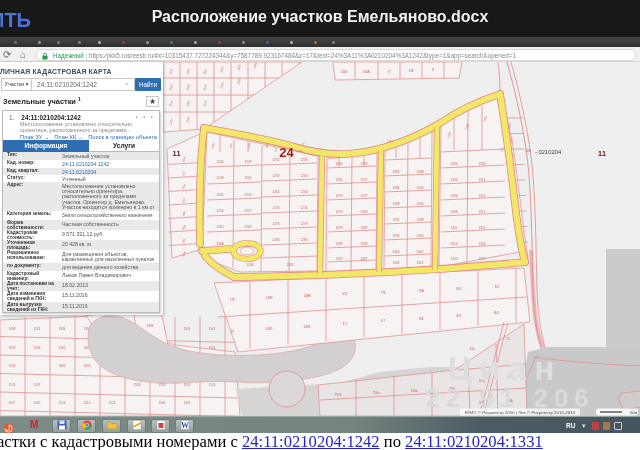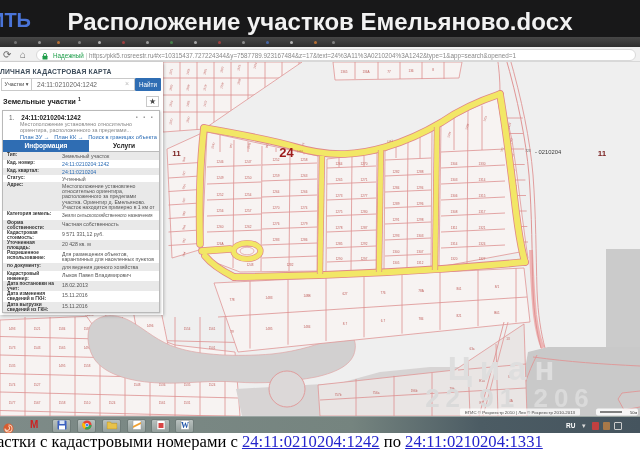--- a/index.html
+++ b/index.html
@@ -1,19 +1,19 @@
 <!DOCTYPE html>
 <html><head><meta charset="utf-8">
 <style>
 * { margin:0; padding:0; box-sizing:border-box; }
 body { width:640px; height:450px; overflow:hidden; position:relative;
   font-family:"Liberation Sans",sans-serif; background:#fff; }
 .titlebar { position:absolute; left:0; top:0; width:640px; height:37px; background:#181819; }
 .titlebar .t { position:absolute; left:0; top:8px; width:640px; text-align:center;
-  color:#f2f2f2; font-size:24px; font-weight:bold; letter-spacing:0px; }
+  color:#f2f2f2; font-size:16px; font-weight:bold; letter-spacing:0px; }
 .titlebar .buy { position:absolute; left:-10px; top:9px; color:#4a74d8; font-size:20px; font-weight:bold; }
 .tabstrip { position:absolute; left:0; top:37px; width:640px; height:10px;
   background:linear-gradient(#474747,#2e2e2e); }
 .tabstrip i { position:absolute; top:3.5px; width:3px; height:3px; border-radius:1.5px; display:block; opacity:0.75; }
 .toolbar { position:absolute; left:0; top:47px; width:640px; height:15px; background:#f0f0f0;
   border-bottom:1px solid #d8d8d8; }
 .urlpill { position:absolute; left:36px; top:1.5px; width:600px; height:12px; background:#fff;
   border:1px solid #d9d9d9; border-radius:6px; font-size:6.3px; color:#888;
   line-height:11px; padding-left:16px; white-space:nowrap; overflow:hidden; }
 .urlpill .lock { color:#1e9e4a; }

